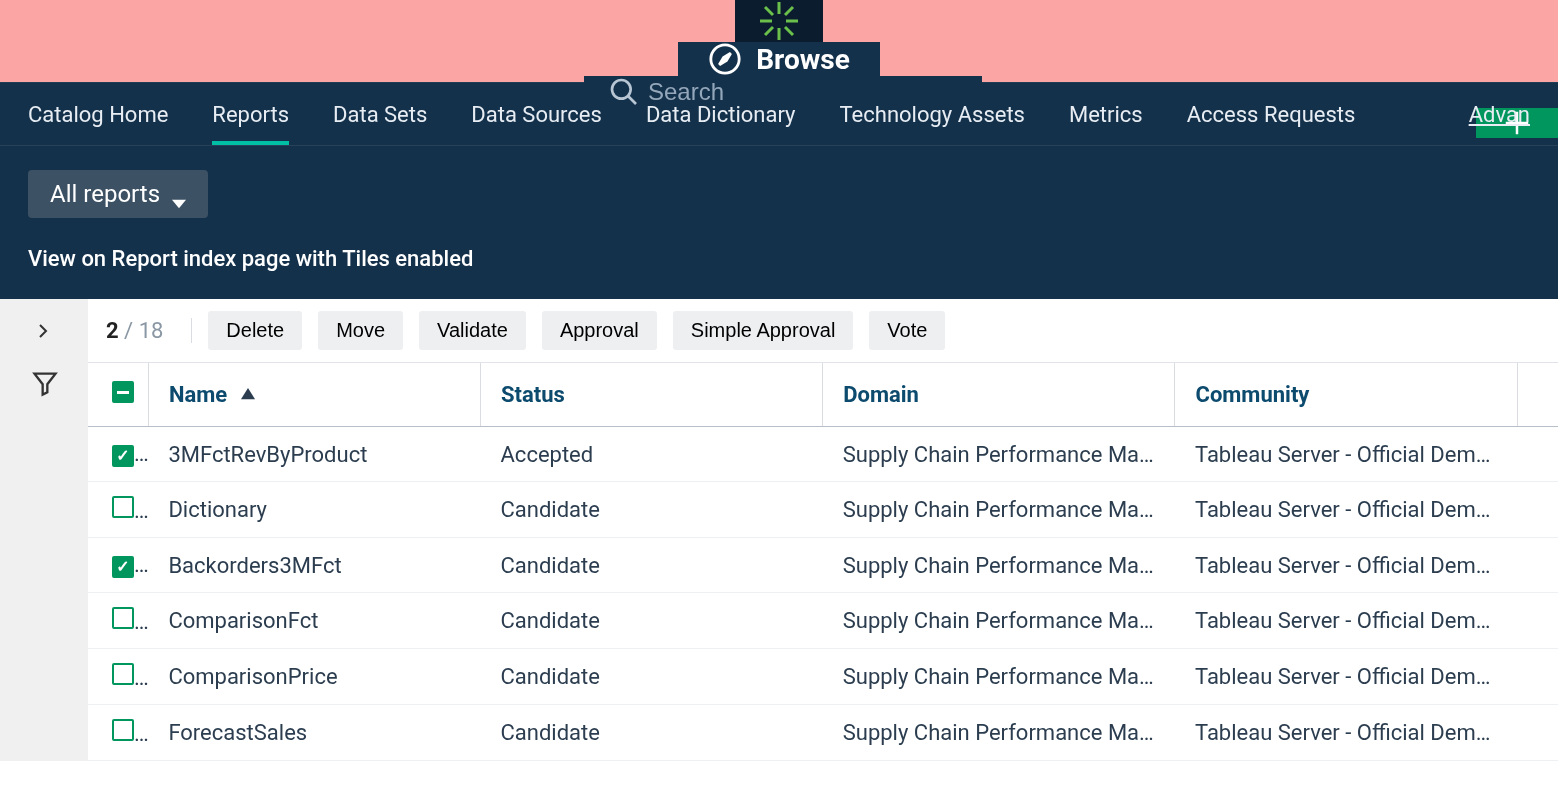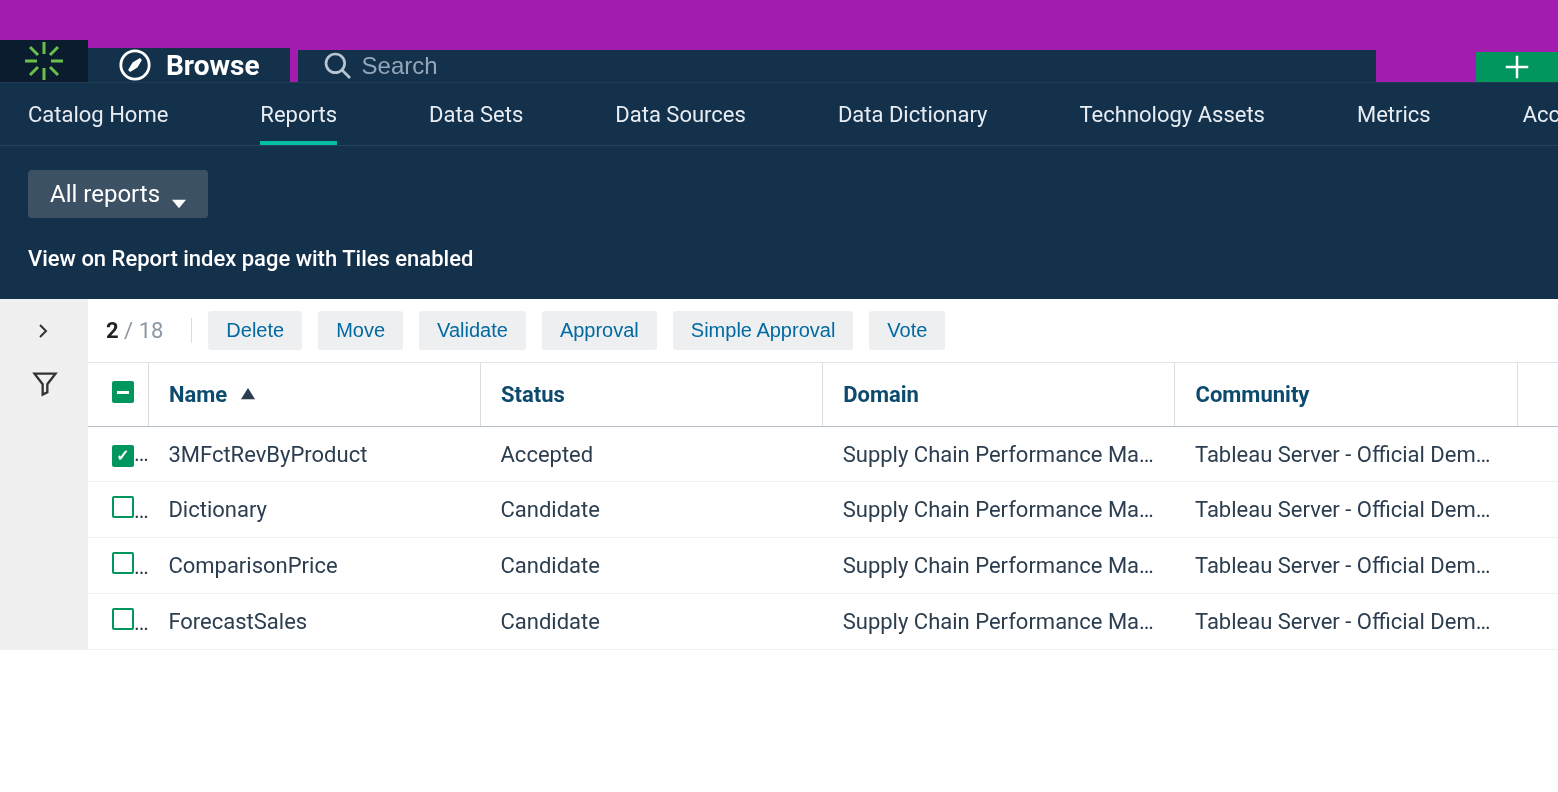--- a/index.html
+++ b/index.html
@@ -7,23 +7,24 @@
     font-family: -apple-system, BlinkMacSystemFont, "Segoe UI", Roboto, Helvetica, Arial, sans-serif;
     background: #ffffff;
     width: 1558px;
     overflow: hidden;
     color: #2b3d4f;
   }
 
   
   .topbar {
     display: flex;
-    align-items: flex-end;
-    background: #a21caf;
+    align-items: center;
+    background: #fca5a5;
     height: 82px;
+    flex-direction: column;
   }
   .logo-cell {
     width: 88px;
     display: flex;
     align-items: center;
     justify-content: center;
     background: #0a1c2e;
   }
   .logo-icon svg { display:block; }
   .browse-cell {
@@ -67,21 +68,21 @@
     justify-content:center;
     cursor:pointer;
     margin-left:auto;
   }
   .plus-icon { color:#fff; width:30px; height:30px;}
 
   
   .navtabs {
     background:#14314b;
     display:flex;
-    gap:92px;
+    gap:44px;
     padding:0 28px;
     height:64px;
     align-items:center;
     border-top:1px solid rgba(255,255,255,0.05);
     border-bottom:1px solid rgba(255,255,255,0.08);
   }
   .navtab {
     color:#e7edf3;
     font-size:22px;
     font-weight:400;
@@ -161,21 +162,21 @@
     border-right:1px solid #d9dde1;
   }
   .selection-count .sel { font-weight:700; color:#222;}
   .selection-count .tot { color:#8a97a4;}
   .action-btn {
     background:#edeff1;
     border:none;
     border-radius:3px;
     padding:8px 18px;
     font-size:20px;
-    color:#0369a1;
+    color:#000000;
     cursor:pointer;
   }
 
   
   table.data {
     width:100%;
     border-collapse:collapse;
     table-layout:fixed;
   }
   table.data thead th {
@@ -385,20 +386,36 @@
           </tr>
           <tr>
             <td class="col-check"><span class="cbox"></span></td>
             <td>Dictionary</td>
             <td>Candidate</td>
             <td>Supply Chain Performance Ma...</td>
             <td>Tableau Server - Official Demo...</td>
             <td></td>
           </tr>
           <tr>
+            <td class="col-check"><span class="cbox checked"></span></td>
+            <td>Backorders3MFct</td>
+            <td>Candidate</td>
+            <td>Supply Chain Performance Ma...</td>
+            <td>Tableau Server - Official Demo...</td>
+            <td></td>
+          </tr>
+          <tr>
+            <td class="col-check"><span class="cbox"></span></td>
+            <td>ComparisonFct</td>
+            <td>Candidate</td>
+            <td>Supply Chain Performance Ma...</td>
+            <td>Tableau Server - Official Demo...</td>
+            <td></td>
+          </tr>
+          <tr>
             <td class="col-check"><span class="cbox"></span></td>
             <td>ComparisonPrice</td>
             <td>Candidate</td>
             <td>Supply Chain Performance Ma...</td>
             <td>Tableau Server - Official Demo...</td>
             <td></td>
           </tr>
           <tr>
             <td class="col-check"><span class="cbox"></span></td>
             <td>ForecastSales</td>

